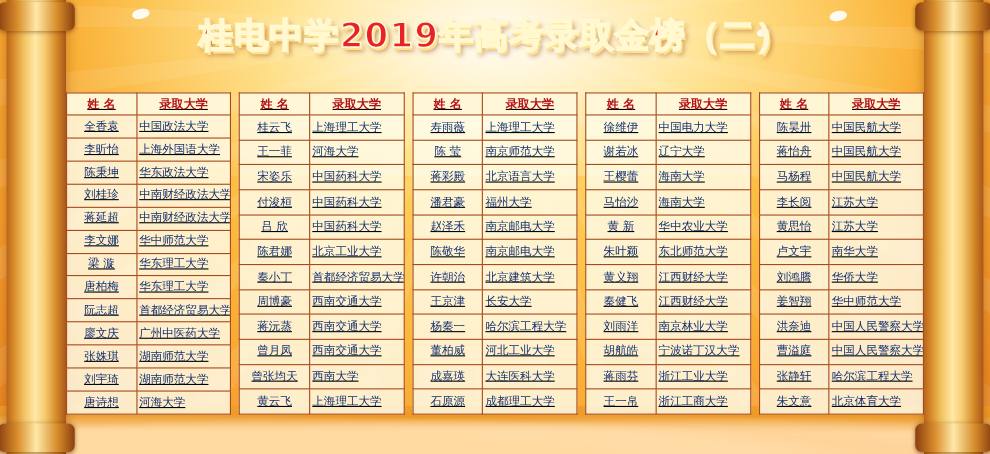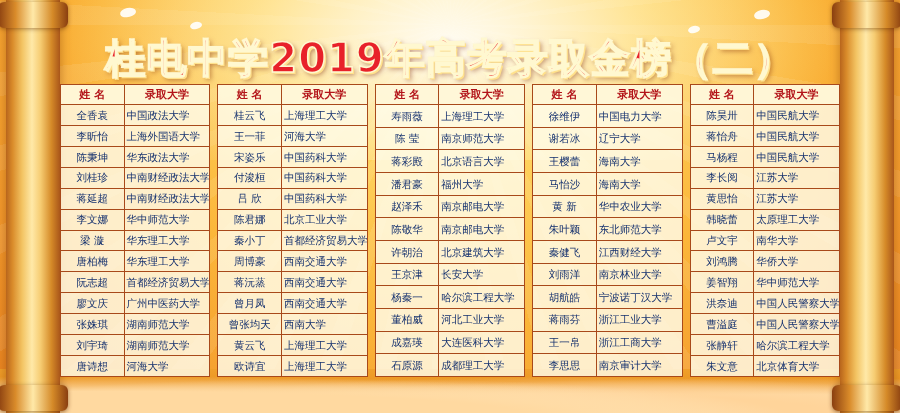--- a/index.html
+++ b/index.html
@@ -85,31 +85,30 @@
     position: absolute;
     left: 0; right: 0;
     top: 14px;
     text-align: center;
     z-index: 4;
   }
   .title {
     display: inline-block;
     font-family: "DejaVu Sans", "Liberation Sans", sans-serif;
     font-weight: bold;
-    font-size: 40px;
+    font-size: 31px;
     line-height: 1;
     letter-spacing: 1px;
     color: #e8212a;
     -webkit-text-stroke: 1.5px #fff8d0;
     text-shadow:
       0 0 2px #fff3c4,
       2px 2px 0 #ffe08a,
       3px 3px 5px rgba(120,30,0,.5);
     padding: 4px 10px;
-    margin-top: 20px;
   }
 
   .board {
     position: absolute;
     left: 60px;
     right: 60px;
     top: 84px;
     bottom: 36px;
     display: flex;
     gap: 7px;
@@ -120,20 +119,21 @@
     display: flex;
     flex-direction: column;
   }
   table.tbl {
     width: 100%;
     height: 100%;
     border-collapse: collapse;
     table-layout: fixed;
     background: rgba(255,252,235,0.82);
     border: 1px solid #9a3b10;
+    text-decoration: underline;
   }
   table.tbl th, table.tbl td {
     border: 1px solid #a8491a;
     font-family: "DejaVu Sans", "Liberation Sans", sans-serif;
     font-size: 10.5px;
     line-height: 1;
     padding: 0 2px;
     height: 19px;
     white-space: nowrap;
     overflow: hidden;
@@ -300,24 +300,20 @@
               <td class="c-univ">西南交通大学</td>
             </tr>
           <tr>
               <td class="c-name">曾张均天</td>
               <td class="c-univ">西南大学</td>
             </tr>
           <tr>
               <td class="c-name">黄云飞</td>
               <td class="c-univ">上海理工大学</td>
             </tr>
-          <tr>
-              <td class="c-name">欧诗宜</td>
-              <td class="c-univ">上海理工大学</td>
-            </tr>
         </tbody>
       </table>
     </div>
 
     <div class="col">
       <table class="tbl">
         <thead>
           <tr>
             <th class="c-name">姓  名</th>
             <th class="c-univ">录取大学</th>
@@ -403,42 +399,42 @@
             </tr>
           <tr>
               <td class="c-name">黄  新</td>
               <td class="c-univ">华中农业大学</td>
             </tr>
           <tr>
               <td class="c-name">朱叶颖</td>
               <td class="c-univ">东北师范大学</td>
             </tr>
           <tr>
+              <td class="c-name">黄义翔</td>
+              <td class="c-univ">江西财经大学</td>
+            </tr>
+          <tr>
               <td class="c-name">秦健飞</td>
               <td class="c-univ">江西财经大学</td>
             </tr>
           <tr>
               <td class="c-name">刘雨洋</td>
               <td class="c-univ">南京林业大学</td>
             </tr>
           <tr>
               <td class="c-name">胡航皓</td>
               <td class="c-univ">宁波诺丁汉大学</td>
             </tr>
           <tr>
               <td class="c-name">蒋雨芬</td>
               <td class="c-univ">浙江工业大学</td>
             </tr>
           <tr>
               <td class="c-name">王一帛</td>
               <td class="c-univ">浙江工商大学</td>
-            </tr>
-          <tr>
-              <td class="c-name">李思思</td>
-              <td class="c-univ">南京审计大学</td>
             </tr>
         </tbody>
       </table>
     </div>
 
     <div class="col">
       <table class="tbl">
         <thead>
           <tr>
             <th class="c-name">姓  名</th>
@@ -460,24 +456,20 @@
             </tr>
           <tr>
               <td class="c-name">李长阅</td>
               <td class="c-univ">江苏大学</td>
             </tr>
           <tr>
               <td class="c-name">黄思怡</td>
               <td class="c-univ">江苏大学</td>
             </tr>
           <tr>
-              <td class="c-name">韩晓蕾</td>
-              <td class="c-univ">太原理工大学</td>
-            </tr>
-          <tr>
               <td class="c-name">卢文宇</td>
               <td class="c-univ">南华大学</td>
             </tr>
           <tr>
               <td class="c-name">刘鸿腾</td>
               <td class="c-univ">华侨大学</td>
             </tr>
           <tr>
               <td class="c-name">姜智翔</td>
               <td class="c-univ">华中师范大学</td>

